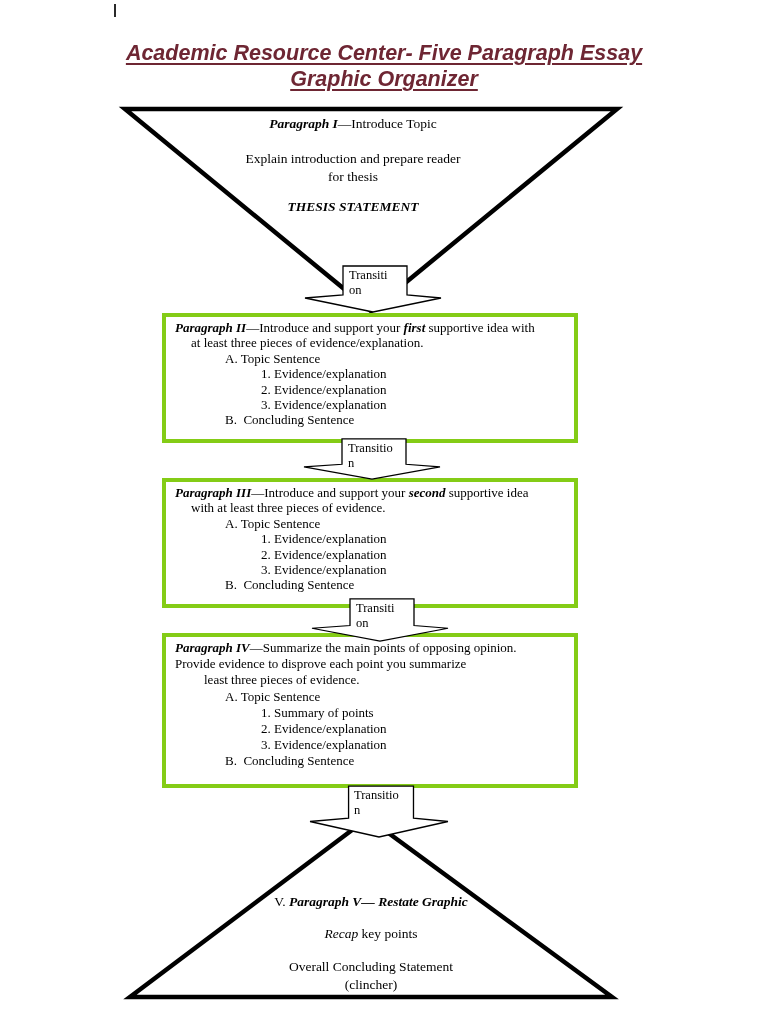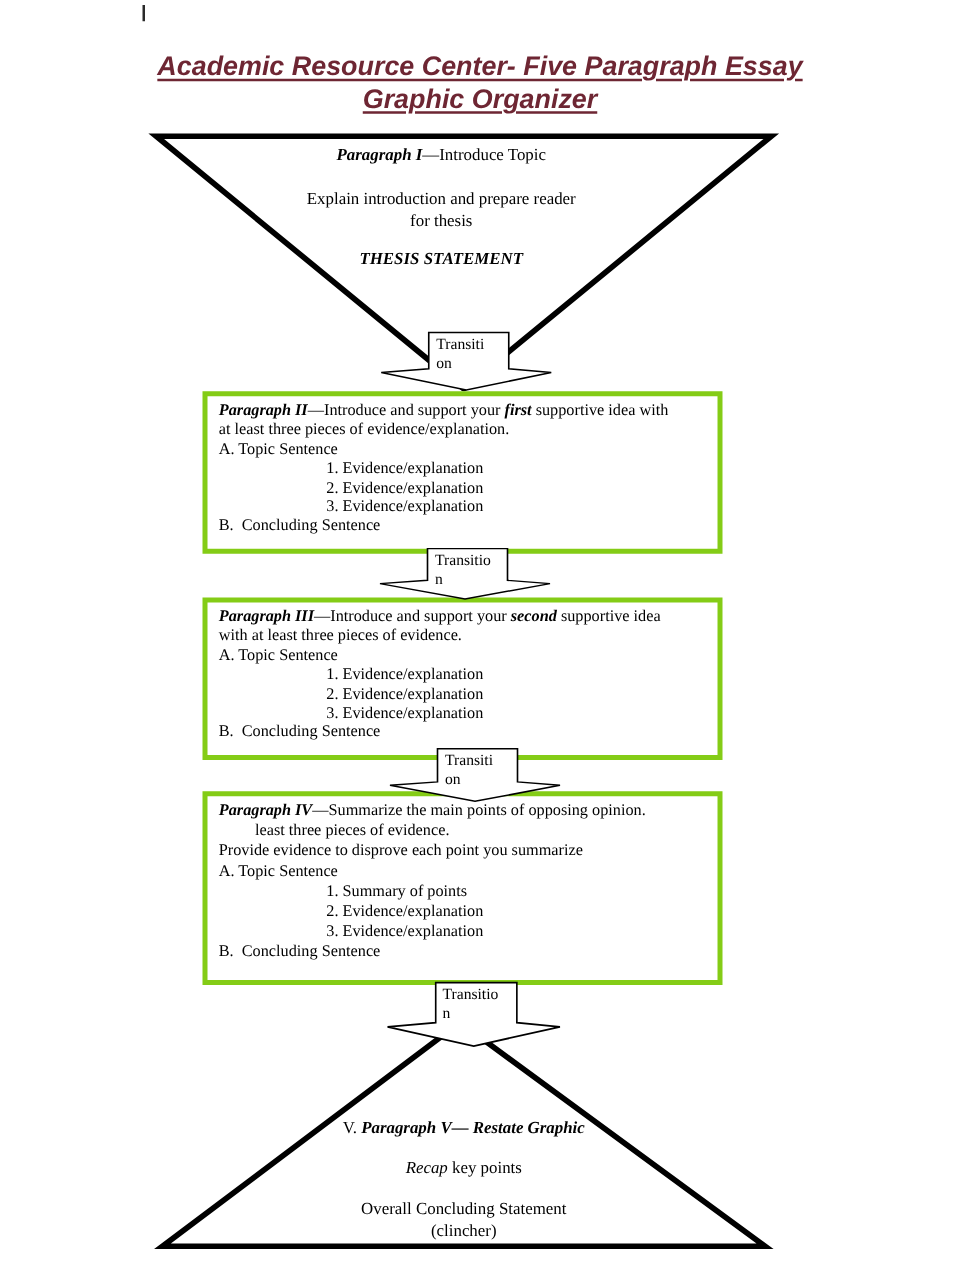--- a/index.html
+++ b/index.html
@@ -53,23 +53,23 @@
     border: 4px solid #84cc16;
     background: #ffffff;
     box-sizing: border-box;
     padding: 3px 4px 0 9px;
     font-size: 13px;
   }
   #box-p2 { top: 313px; height: 130px; line-height: 15.4px; }
   #box-p3 { top: 478px; height: 130px; line-height: 15.4px; }
   #box-p4 { top: 633px; height: 155px; line-height: 16.2px; }
   .box-line { white-space: pre; }
-  .ind-hang  { margin-left: 0; }
+  .ind-hang  { margin-left: 16px; }
   .ind-hang4 { margin-left: 29px; }
-  .ind-letter { }
+  .ind-letter { margin-left: 50px; }
   .ind-num    { margin-left: 86px; }
 
   
   .transition { position: absolute; }
   .transition svg { position: absolute; left: 0; top: 0; overflow: visible; }
   .transition .tlabel {
     position: absolute;
     left: 46px; top: 3px;
     font-size: 12.5px;
     line-height: 14.5px;
@@ -131,22 +131,22 @@
     <div class="box-line ind-hang">with at least three pieces of evidence.</div>
     <div class="box-line ind-letter">A. Topic Sentence</div>
     <div class="box-line ind-num">1. Evidence/explanation</div>
     <div class="box-line ind-num">2. Evidence/explanation</div>
     <div class="box-line ind-num">3. Evidence/explanation</div>
     <div class="box-line ind-letter">B.  Concluding Sentence</div>
   </div>
 
   <div id="box-p4" class="pbox">
     <div class="box-line"><span class="bi">Paragraph IV</span><span>—Summarize the main points of opposing opinion.</span></div>
+    <div class="box-line">Provide evidence to disprove each point you summarize</div>
     <div class="box-line ind-hang4">least three pieces of evidence.</div>
-    <div class="box-line">Provide evidence to disprove each point you summarize</div>
     <div class="box-line ind-letter">A. Topic Sentence</div>
     <div class="box-line ind-num">1. Summary of points</div>
     <div class="box-line ind-num">2. Evidence/explanation</div>
     <div class="box-line ind-num">3. Evidence/explanation</div>
     <div class="box-line ind-letter">B.  Concluding Sentence</div>
   </div>
 
   <div id="transition-1" class="transition">
     <svg width="140" height="48" viewBox="0 0 140 48" preserveAspectRatio="none">
       <polygon points="40,1 104,1 104,30 138,33 70,47 2,33 40,30" fill="#ffffff" stroke="#000000" stroke-width="1.3" stroke-linejoin="miter"></polygon>

